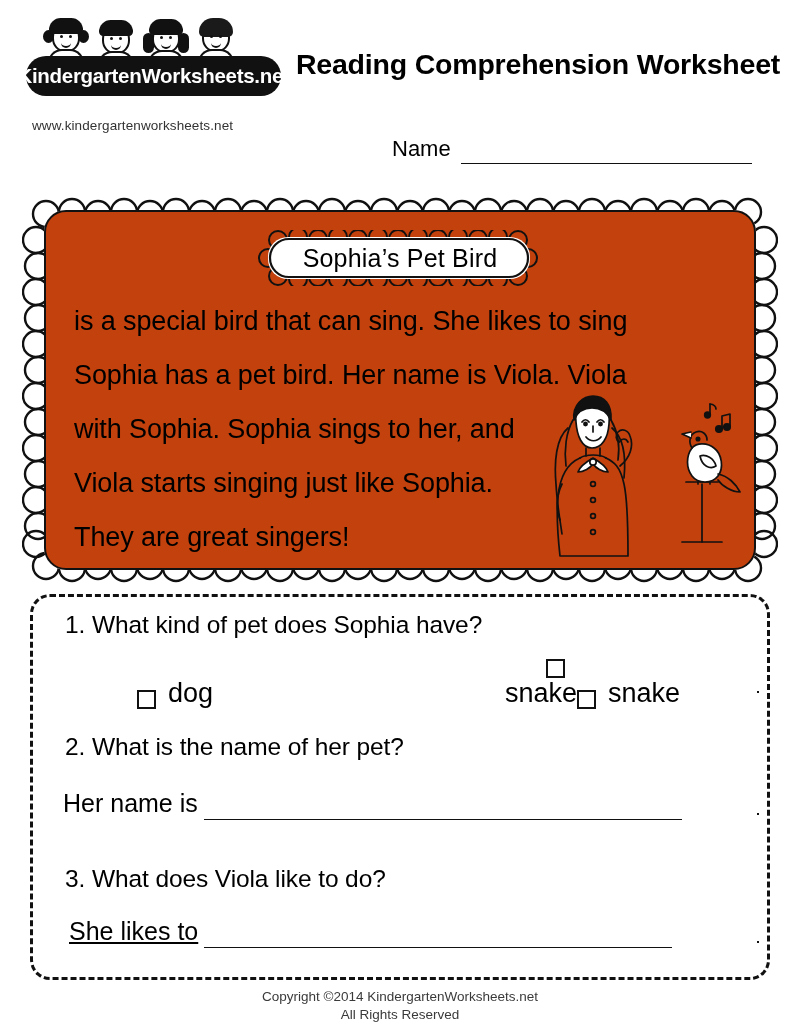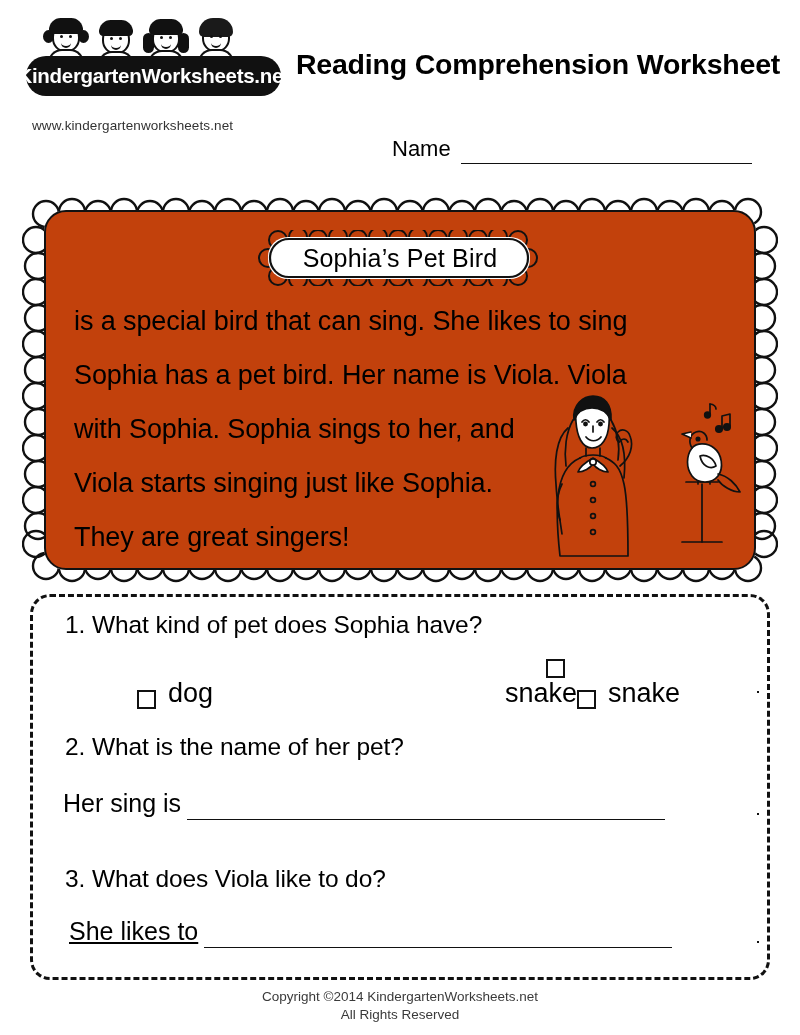--- a/index.html
+++ b/index.html
@@ -616,21 +616,21 @@
     <label class="choice c3">
       <span class="cb"></span>
       <span>snake</span>
     </label>
   </div>
   <div class="tick" style="right:8px; top:94px;"></div>
 
   <div class="q-text q2">2. What is the name of her pet?</div>
 
   <div class="answer-row ans1">
-    <div class="a-label">Her sing is</div>
+    <div class="a-label">Her name is</div>
     <div class="a-line"></div>
   </div>
   <div class="tick" style="right:8px; top:216px;"></div>
 
   <div class="q-text q3">3. What does Viola like to do?</div>
 
   <div class="answer-row ans2">
     <div class="a-label">She likes to</div>
     <div class="a-line"></div>
   </div>

